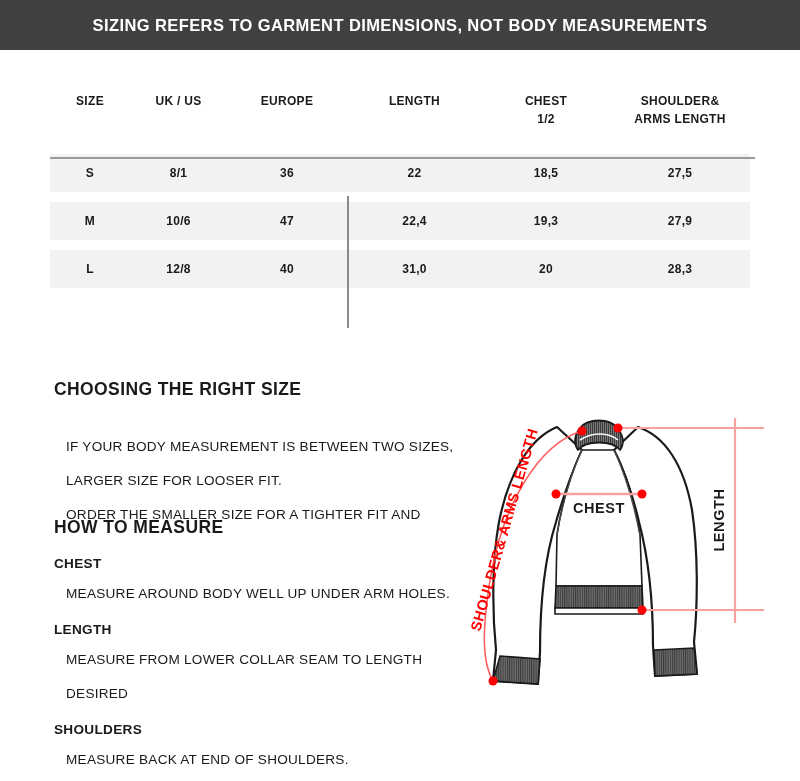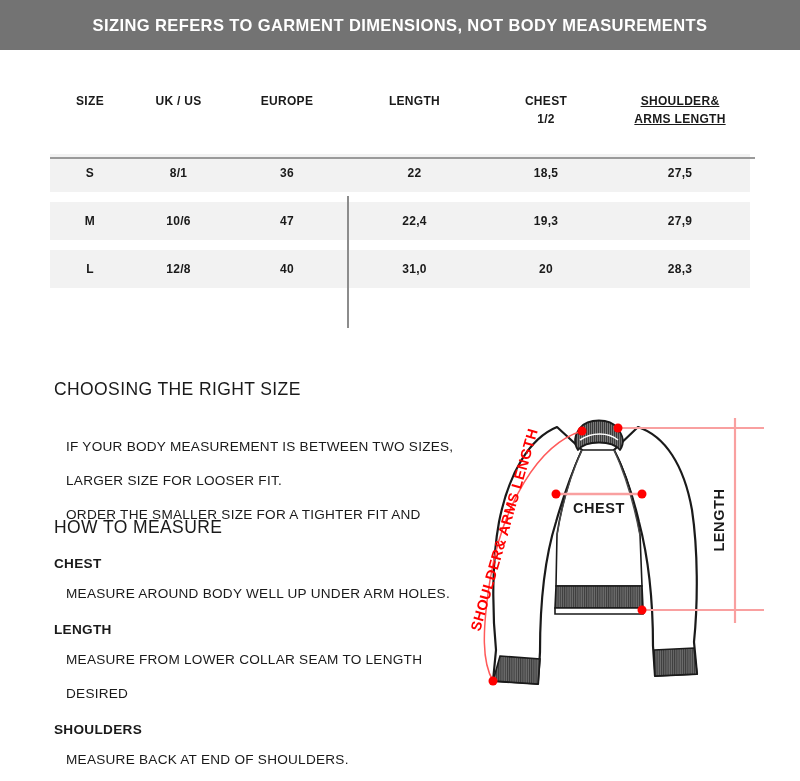--- a/index.html
+++ b/index.html
@@ -16,21 +16,21 @@
     overflow: hidden;
   }
 
   
   .banner {
     position: absolute;
     left: 0;
     top: 0;
     width: 800px;
     height: 50px;
-    background: #737373;
+    background: #404040;
     display: flex;
     align-items: center;
     justify-content: center;
   }
   .banner-text {
     color: #ffffff;
     font-size: 16.5px;
     font-weight: bold;
     letter-spacing: 0.4px;
     text-transform: uppercase;
@@ -71,21 +71,21 @@
   .size-table tbody tr.spacer td {
     height: 10px;
     background: #ffffff;
   }
   
   .col-size    { width: 80px; }
   .col-ukus    { width: 97px; }
   .col-europe  { width: 120px; }
   .col-length  { width: 135px; }
   .col-chest   { width: 128px; }
-  .col-shoulder{ width: 140px; text-decoration: underline; }
+  .col-shoulder{ width: 140px; }
 
   .head-rule {
     position: absolute;
     left: 50px;
     top: 157px;
     width: 705px;
     height: 2px;
     background: #9a9a9a;
   }
   .col-divider {
@@ -98,21 +98,21 @@
   }
 
   
   .copy {
     position: absolute;
     left: 54px;
     width: 420px;
   }
   .h-section {
     font-size: 17.5px;
-    font-weight: normal;
+    font-weight: bold;
     letter-spacing: 0.4px;
     color: #1a1a1a;
     text-transform: uppercase;
     margin: 0;
   }
   .body-text {
     font-size: 13.6px;
     line-height: 22px;
     letter-spacing: 0.25px;
     color: #1a1a1a;

